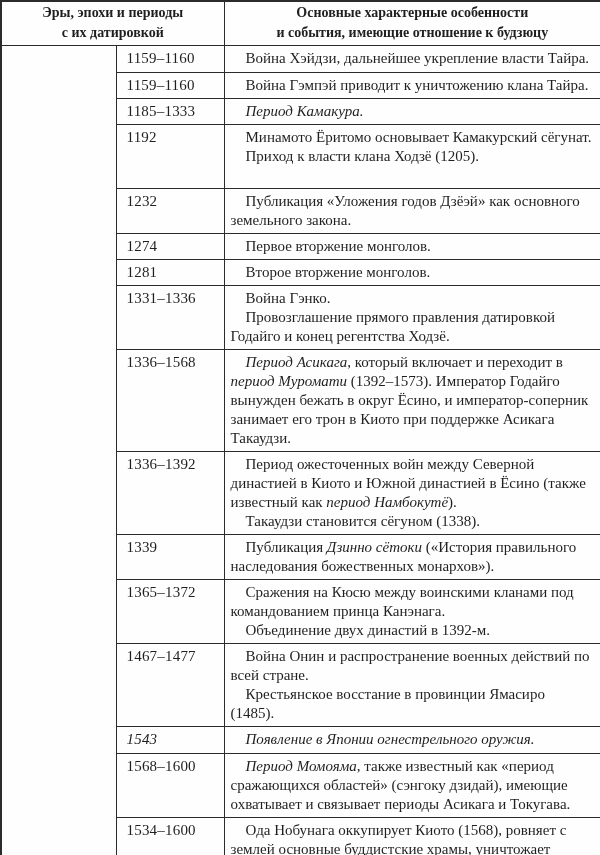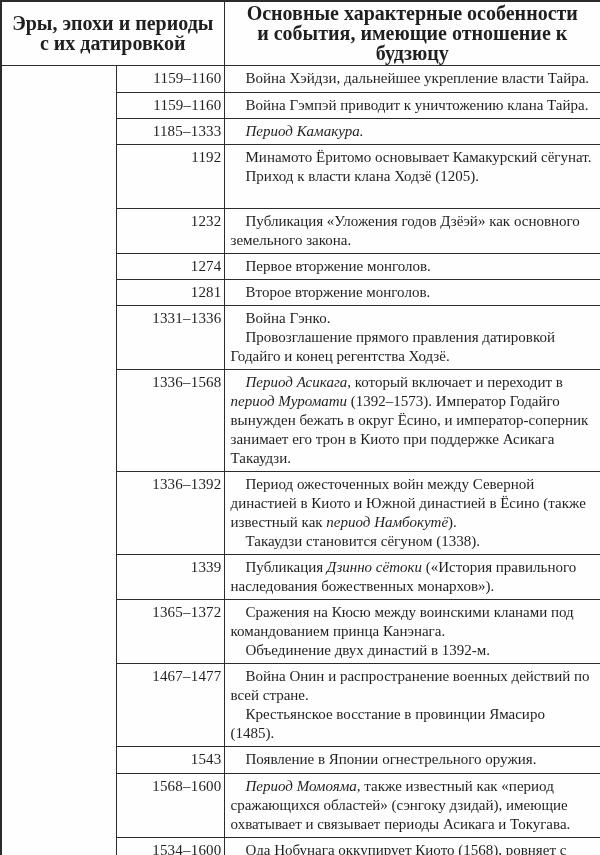--- a/index.html
+++ b/index.html
@@ -19,54 +19,53 @@
     table-layout: fixed;
     background: #fefefe;
   }
   table.chrono, table.chrono th, table.chrono td {
     border: 1px solid #2b2b2b;
   }
   table.chrono { border-width: 2px; }
   thead th {
     border-bottom-width: 2px;
     font-weight: bold;
-    font-size: 20px;
+    font-size: 14px;
     line-height: 20px;
     text-align: center;
     vertical-align: middle;
     white-space: pre-line;
     padding: 1px 6px 2px;
     height: 42px;
   }
   tbody td { vertical-align: top; font-size: 15px; line-height: 19px; }
   td.era-cell { background: #fefefe; }
   td.date-cell {
     padding: 3px 2px 3px 10px;
     white-space: nowrap;
     letter-spacing: 0.2px;
-    text-align: right;
   }
   td.desc-cell { padding: 3px 8px 3px 6px; }
   td.desc-cell p { margin: 0; text-indent: 15px; }
   td.desc-cell i { font-style: italic; }
   
   tbody tr:nth-child(1)  { height: 27px; }
   tbody tr:nth-child(2)  { height: 24px; }
   tbody tr:nth-child(3)  { height: 26px; }
   tbody tr:nth-child(4)  { height: 64px; padding-left: 16px; }
   tbody tr:nth-child(5)  { height: 44px; }
   tbody tr:nth-child(6)  { height: 26px; }
   tbody tr:nth-child(7)  { height: 26px; padding-left: 40px; }
   tbody tr:nth-child(8)  { height: 64px; }
   tbody tr:nth-child(9)  { height: 95px; }
   tbody tr:nth-child(10) { height: 80px; }
   tbody tr:nth-child(11) { height: 43px; }
   tbody tr:nth-child(12) { height: 62px; margin-top: 38px; }
   tbody tr:nth-child(13) { height: 82px; margin-top: 28px; }
-  tbody tr:nth-child(14) { height: 27px; }
+  tbody tr:nth-child(14) { height: 27px; font-style: italic; }
   tbody tr:nth-child(15) { height: 62px; }
   tbody tr:nth-child(16) { height: 60px; }
 </style>
 </head>
 <body>
 
 <div class="page">
   <table class="chrono">
     <colgroup>
       <col style="width:115px">

